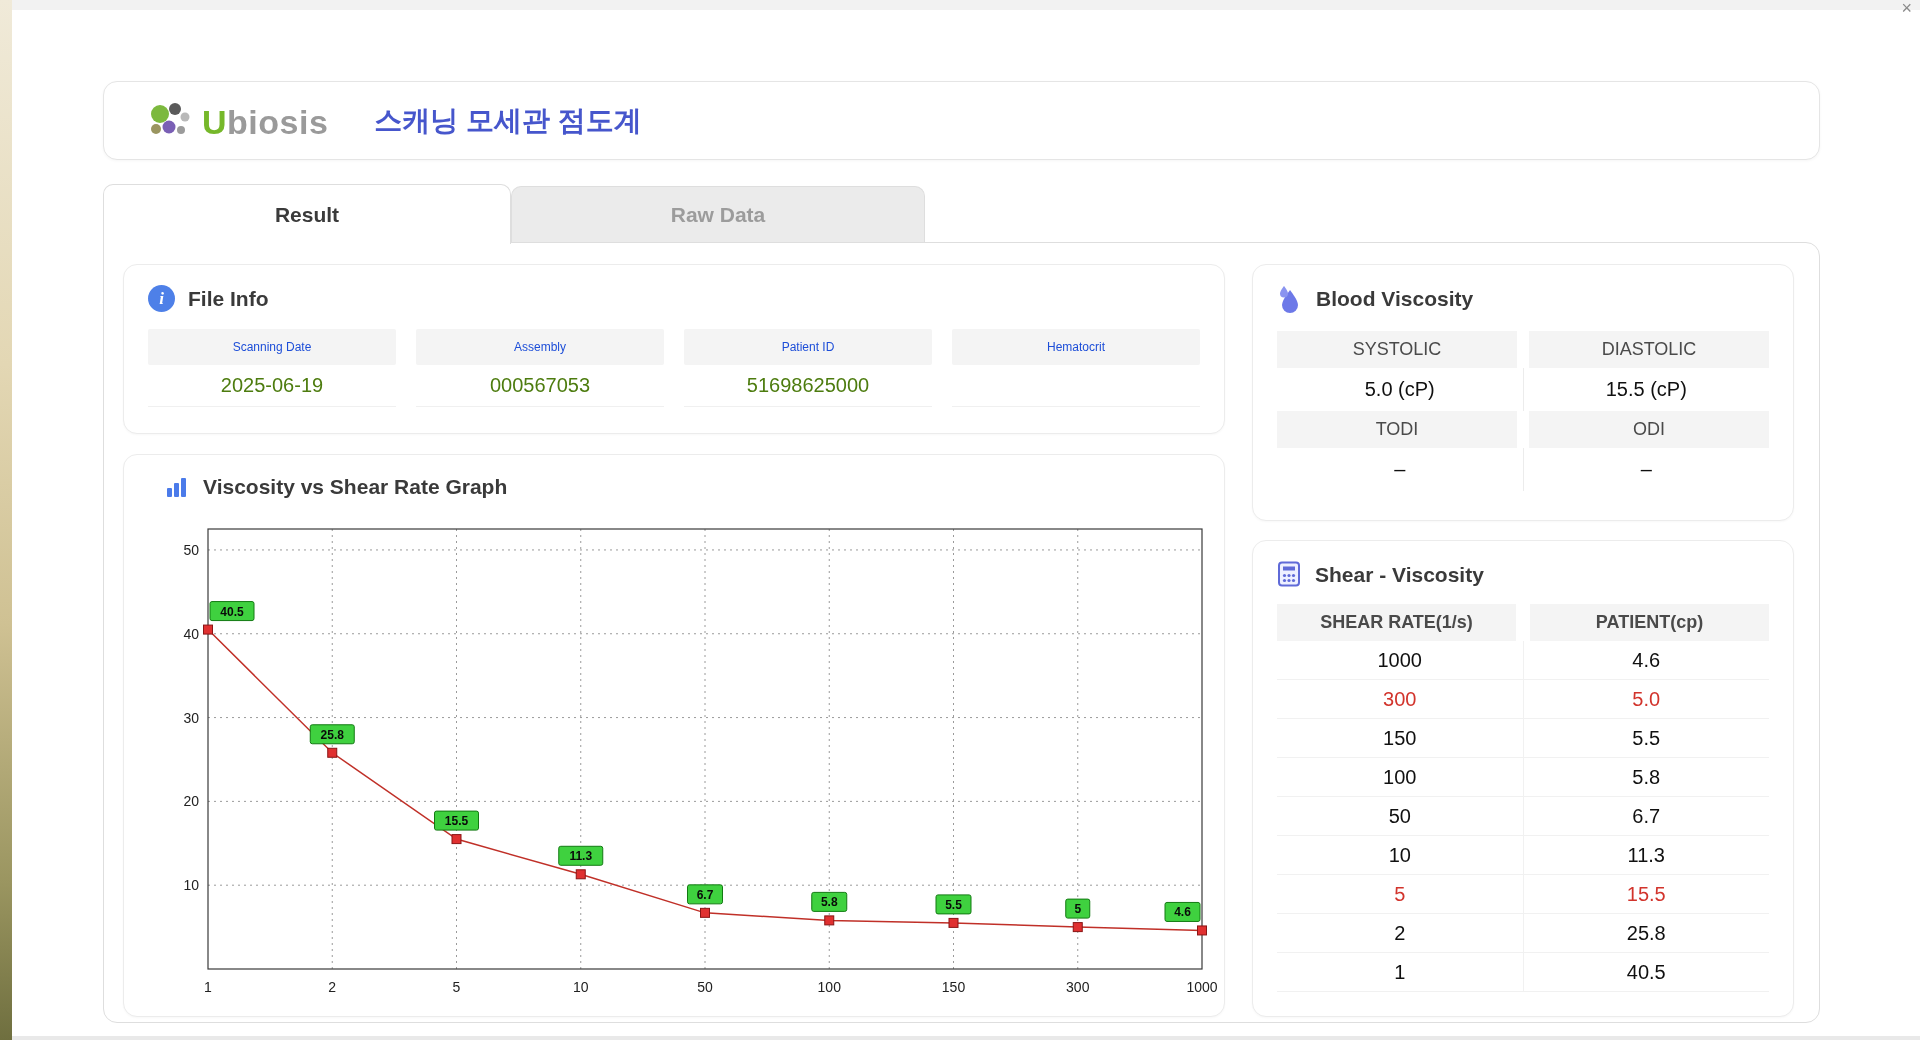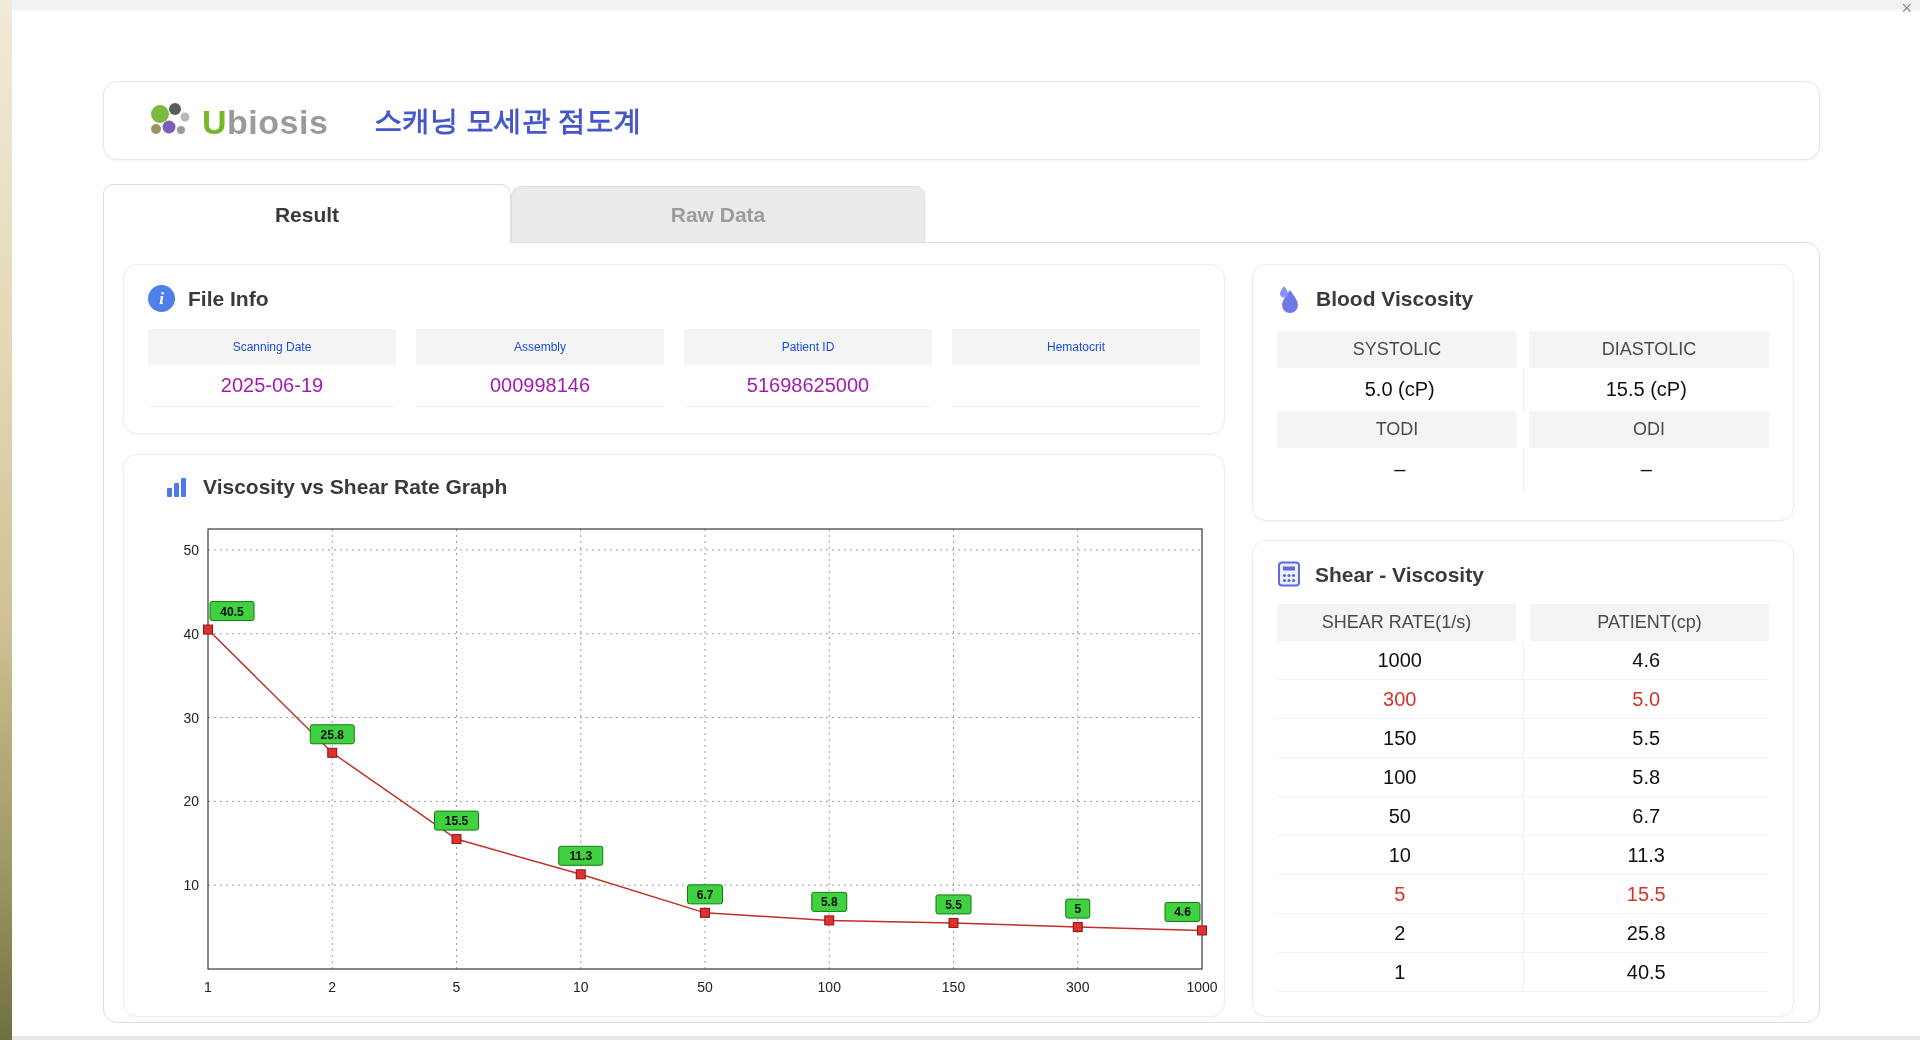--- a/index.html
+++ b/index.html
@@ -65,36 +65,36 @@
     display:flex; align-items:center; justify-content:center;
     font-size:17px; font-weight:bold; font-family:"Liberation Serif", serif; font-style:italic;
   }
 
   
   .fi-fields { display:flex; gap:20px; margin-top:17px; }
   .fi-col { flex:1; }
   .fi-label { background:#f4f4f4; color:#1d4ed8; font-size:12px; height:36px;
     display:flex; align-items:center; justify-content:center; border-radius:2px; }
   .fi-value { height:42px; display:flex; align-items:center; justify-content:center;
-    font-size:20px; color:#a21caf; border-bottom:1px solid #f0f0f0; }
+    font-size:20px; color:#4d7c0f; border-bottom:1px solid #f0f0f0; }
 
   
   .bv-table { margin-top:18px; }
   .bv-row { display:flex; }
   .bv-cell { flex:1; display:flex; align-items:center; justify-content:center; }
   .bv-head { gap:12px; }
   .bv-head .bv-cell { background:#f4f4f4; height:37px; font-size:18px; color:#4a4a4a; }
   .bv-val .bv-cell { height:43px; font-size:20px; color:#101010; }
   .bv-val .bv-cell + .bv-cell { border-left:1px solid #ececec; }
 
   
   .sv-table { margin-top:16px; }
   .sv-row { display:flex; }
   .sv-cell { flex:1; display:flex; align-items:center; justify-content:center; }
-  .sv-head { gap:14px; }
+  .sv-head { gap:14px;font-weight:bold; }
   .sv-head .sv-cell { background:#f4f4f4; height:37px; font-size:18px; color:#4a4a4a; }
   .sv-datarow { border-bottom:1px solid #f1f1f1; }
   .sv-datarow .sv-cell { height:38px; font-size:20px; color:#101010; }
   .sv-datarow .sv-cell + .sv-cell { border-left:1px solid #f1f1f1; }
   .sv-datarow.red .sv-cell { color:#d2342c; }
 
   .chart-wrap { margin-top:12px; }
   svg text { font-family:"Liberation Sans", sans-serif; }
 </style>
 </head>
@@ -130,21 +130,21 @@
       <span class="info-icon">i</span>
       <span>File Info</span>
     </div>
     <div class="fi-fields" id="fileInfoFields">
         <div class="fi-col">
           <div class="fi-label">Scanning Date</div>
           <div class="fi-value">2025-06-19</div>
         </div>
         <div class="fi-col">
           <div class="fi-label">Assembly</div>
-          <div class="fi-value">000998146</div>
+          <div class="fi-value">000567053</div>
         </div>
         <div class="fi-col">
           <div class="fi-label">Patient ID</div>
           <div class="fi-value">51698625000</div>
         </div>
         <div class="fi-col">
           <div class="fi-label">Hematocrit</div>
           <div class="fi-value"></div>
         </div>
       </div>

